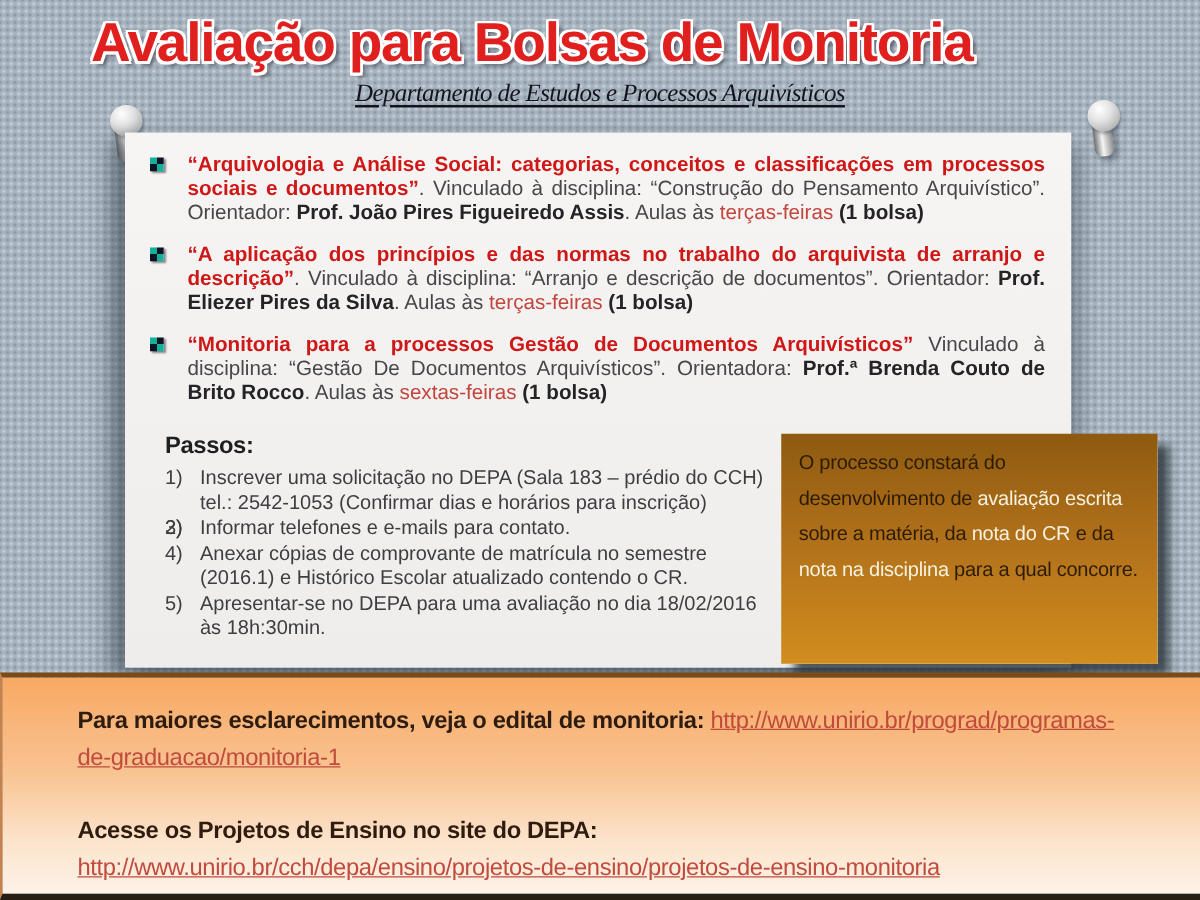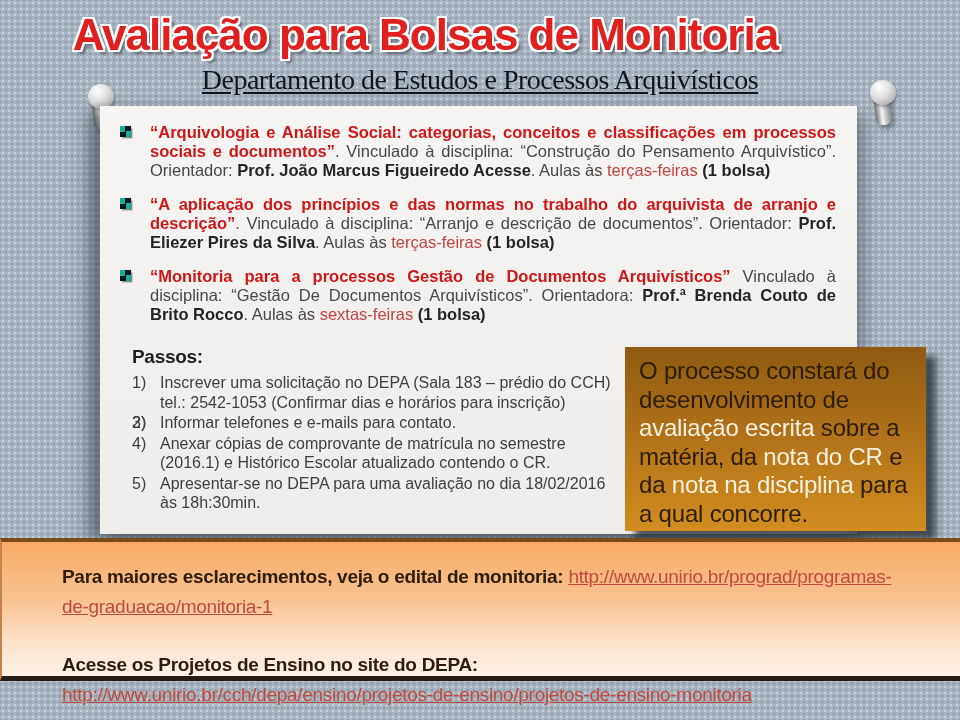--- a/index.html
+++ b/index.html
@@ -19,23 +19,24 @@
     color:#e01f1f;
     text-shadow:
       -2px -2px 0 #fff, 2px -2px 0 #fff, -2px 2px 0 #fff, 2px 2px 0 #fff,
       -2px 0 0 #fff, 2px 0 0 #fff, 0 -2px 0 #fff, 0 2px 0 #fff,
       4px 4px 3px rgba(55,55,65,0.6);
     white-space:nowrap;
   }
   .slide-subtitle{
     position:absolute;top:64px;left:0;width:960px;text-align:center;
     font-family:"Liberation Serif",serif;
-    font-size:28px;color:#14141e;letter-spacing:-0.5px;
+    font-size:20px;color:#14141e;letter-spacing:-0.5px;
     text-decoration:underline;text-underline-offset:3px;
     white-space:nowrap;
+    font-style:italic;
   }
   .paper{
     position:absolute;left:100px;top:106px;width:757px;height:428px;
     background:linear-gradient(180deg,#f6f5f3 0%,#f1f0ee 60%,#eeedeb 100%);
     box-shadow:-12px 6px 14px rgba(38,50,60,0.50), 8px 10px 14px rgba(38,50,60,0.35);
     box-sizing:border-box;padding:17px 21px 0 20px;
   }
   .bullet-row{position:relative;padding-left:30px;margin-bottom:15px;
     text-align:justify;font-size:16.5px;line-height:19px;color:#47474a;}
   .bullet-icon{
@@ -47,25 +48,25 @@
   .seg-bold{color:#242427;font-weight:bold;}
   .seg-day{color:#c2453e;}
   .steps{position:absolute;left:32px;top:240px;width:492px;color:#3e3e41;}
   .steps-heading{font-size:19px;font-weight:bold;color:#1f1f22;margin-bottom:5px;letter-spacing:-0.3px;}
   .step-item{position:relative;padding-left:28px;font-size:16px;line-height:19.5px;margin-bottom:1px;}
   .step-num{position:absolute;left:0;top:0;}
   .highlight-box{
     position:absolute;left:625px;top:347px;width:301px;height:184px;box-sizing:border-box;
     background:linear-gradient(180deg,#8d5a10 0%,#b0701a 45%,#d18d1e 100%);
     box-shadow:10px 9px 7px rgba(44,52,58,0.82);
-    padding:10px 14px;font-size:24px;line-height:28.5px;color:#2c1c04;letter-spacing:-0.2px;
+    padding:10px 14px;font-size:16px;line-height:28.5px;color:#2c1c04;letter-spacing:-0.2px;
   }
   .hl-em{color:#f7f2e0;}
   .footer-bar{
-    position:absolute;left:0;top:538px;width:960px;height:143px;box-sizing:border-box;
+    position:absolute;left:0;top:538px;width:960px;height:182px;box-sizing:border-box;
     border-top:4px solid #7a4a17;
     border-left:2px solid #c5824c;
     border-bottom:5px solid #261d14;
     background:linear-gradient(180deg,#f7a963 0%,#f9c493 45%,#fce3cb 75%,#fdf2e7 100%);
     padding:20px 60px 12px 60px;
   }
   .footer-line{font-size:19px;line-height:30px;color:#2e1c10;letter-spacing:-0.3px;}
   .footer-label{font-weight:bold;}
   .footer-link{color:#c04b3e;text-decoration:underline;cursor:pointer;}
   .footer-line.second{margin-top:28px;}
@@ -94,21 +95,21 @@
 </div>
 <div class="pin" style="left:862px;top:82px;">
   <span class="pin-stem"></span>
   <span class="pin-head"></span>
 </div>
 
 <div class="paper">
 
   <div class="bullet-row">
     <span class="bullet-icon"></span>
-    <span class="seg-red">“Arquivologia e Análise Social: categorias, conceitos e classificações em processos sociais e documentos”</span><span>. Vinculado à disciplina: “Construção do Pensamento Arquivístico”. Orientador: </span><span class="seg-bold">Prof. João Marcus Figueiredo Acesse</span><span>. Aulas às </span><span class="seg-day">terças-feiras</span><span class="seg-bold"> (1 bolsa)</span>
+    <span class="seg-red">“Arquivologia e Análise Social: categorias, conceitos e classificações em processos sociais e documentos”</span><span>. Vinculado à disciplina: “Construção do Pensamento Arquivístico”. Orientador: </span><span class="seg-bold">Prof. João Pires Figueiredo Assis</span><span>. Aulas às </span><span class="seg-day">terças-feiras</span><span class="seg-bold"> (1 bolsa)</span>
   </div>
 
   <div class="bullet-row">
     <span class="bullet-icon"></span>
     <span class="seg-red">“A aplicação dos princípios e das normas no trabalho do arquivista de arranjo e descrição”</span><span>. Vinculado à disciplina: “Arranjo e descrição de documentos”. Orientador: </span><span class="seg-bold">Prof. Eliezer Pires da Silva</span><span>. Aulas às </span><span class="seg-day">terças-feiras</span><span class="seg-bold"> (1 bolsa)</span>
   </div>
 
   <div class="bullet-row">
     <span class="bullet-icon"></span>
     <span class="seg-red">“Monitoria para a processos Gestão de Documentos Arquivísticos”</span><span> Vinculado à disciplina: “Gestão De Documentos Arquivísticos”. Orientadora: </span><span class="seg-bold">Prof.ª Brenda Couto de Brito Rocco</span><span>. Aulas às </span><span class="seg-day">sextas-feiras</span><span class="seg-bold"> (1 bolsa)</span>

